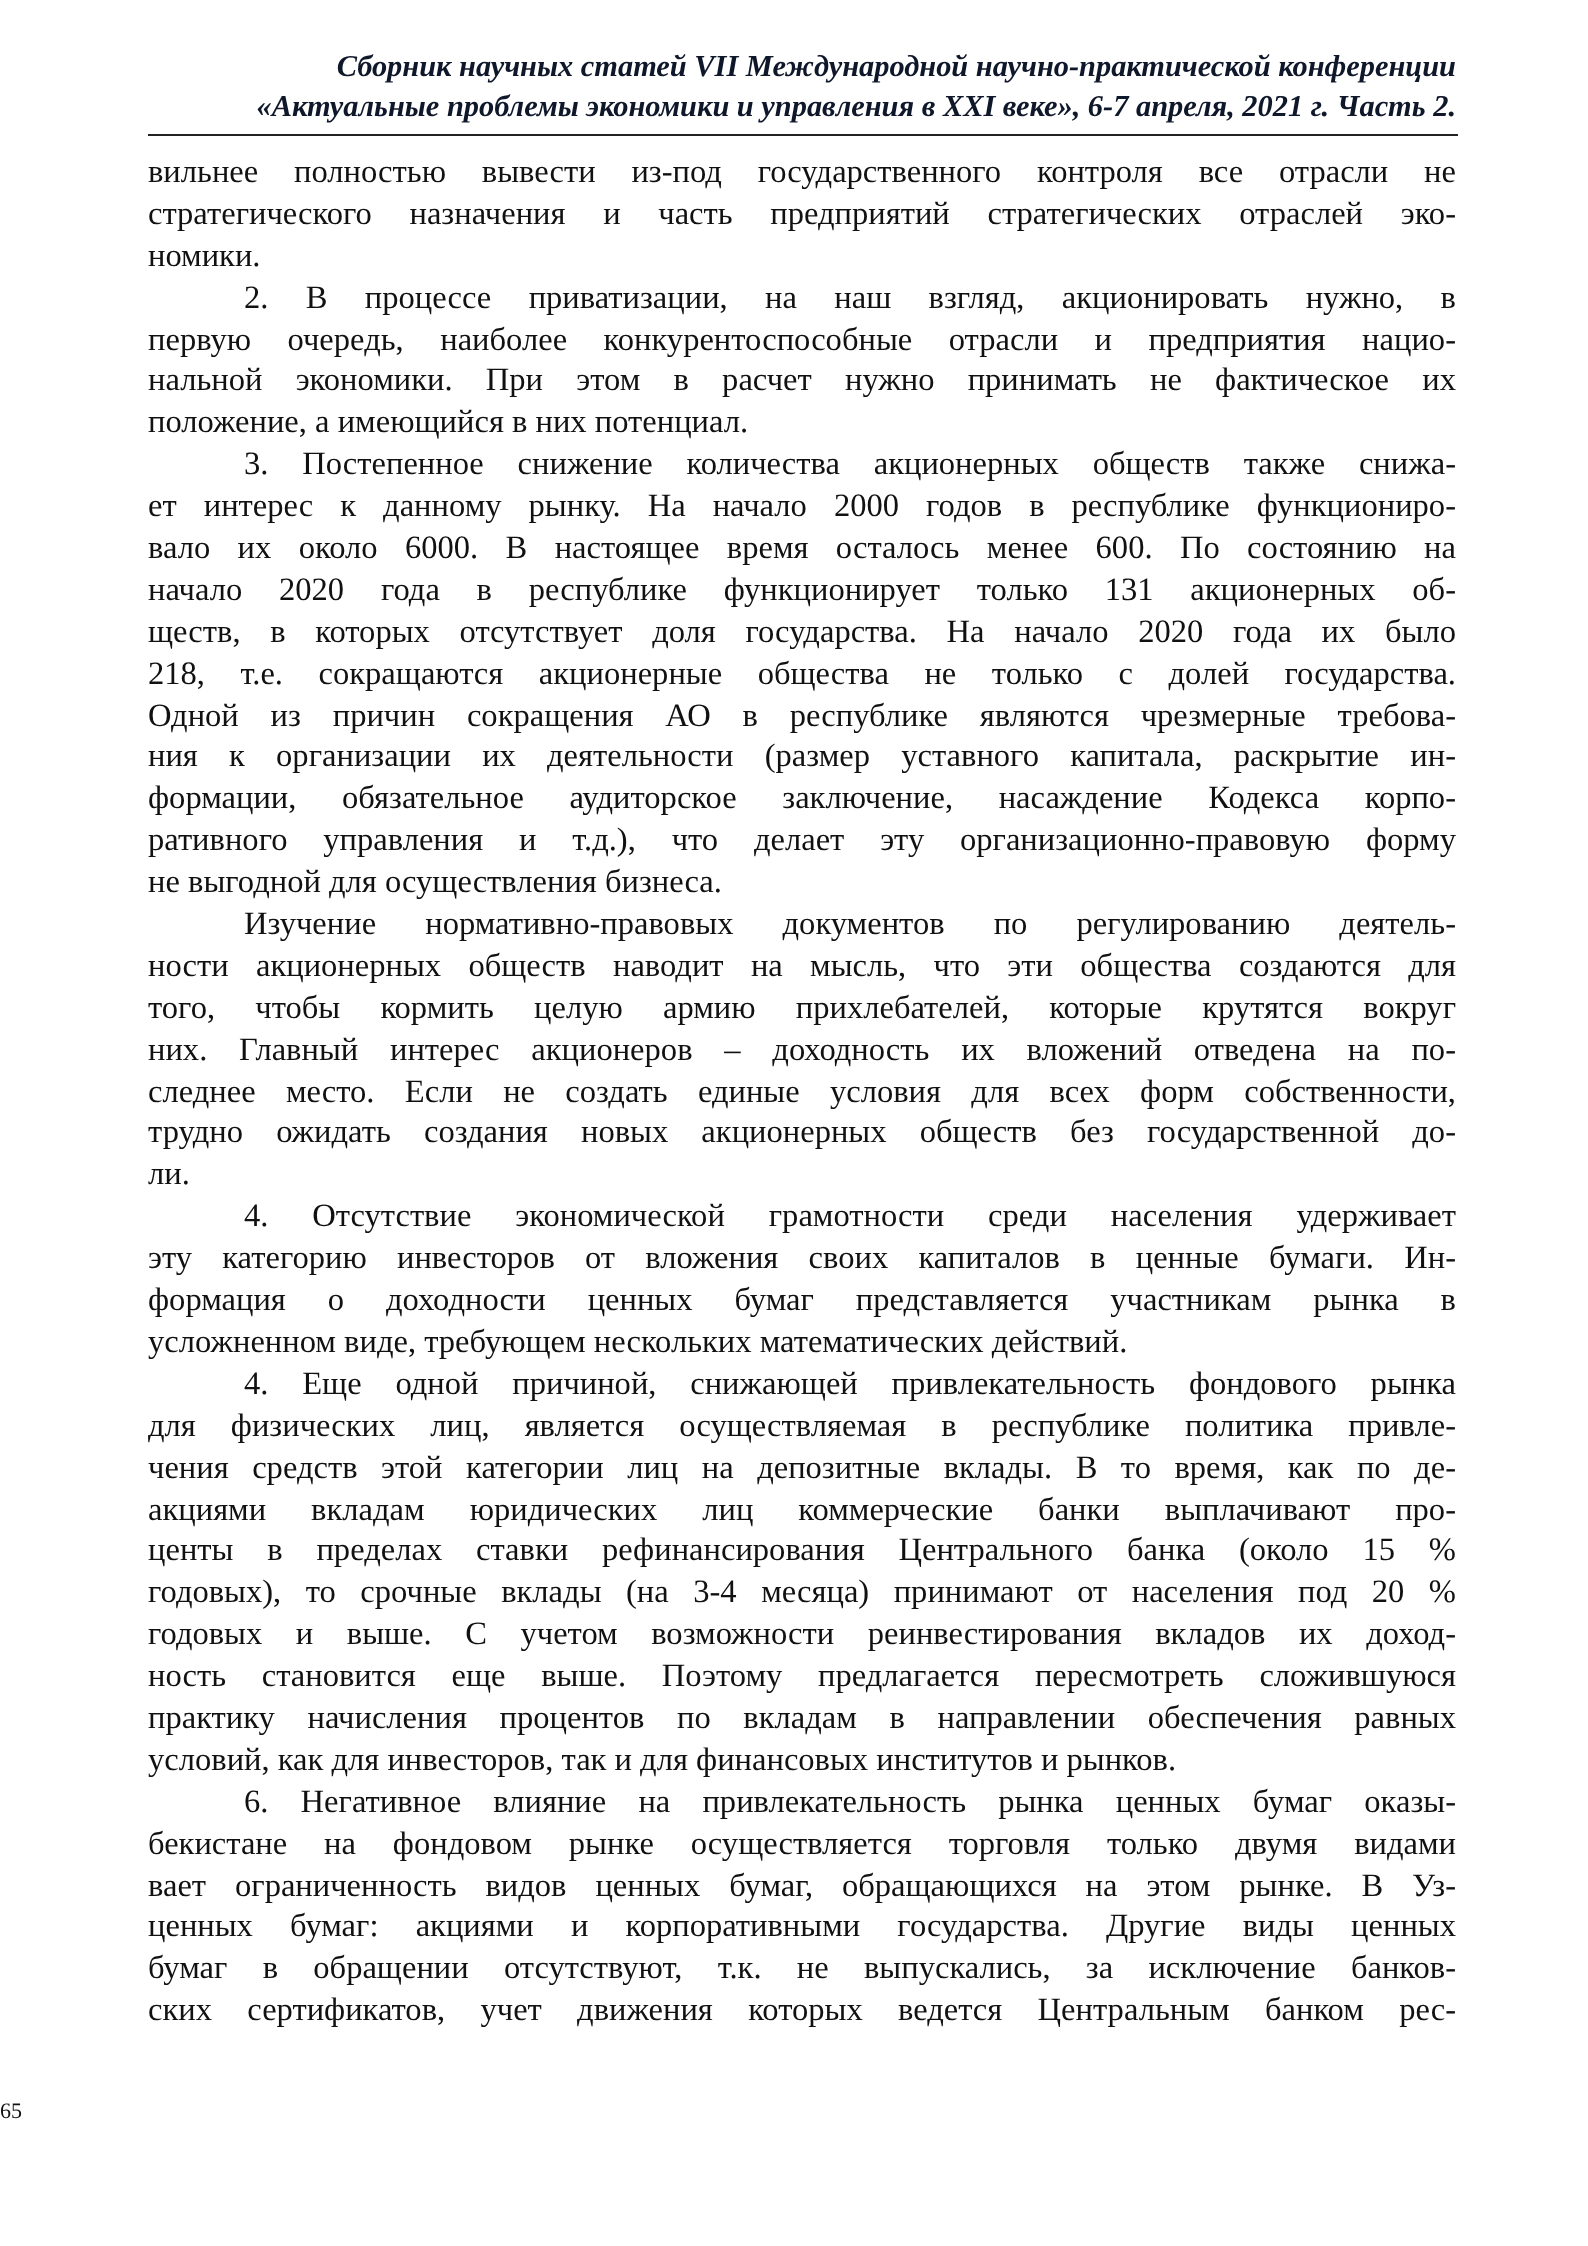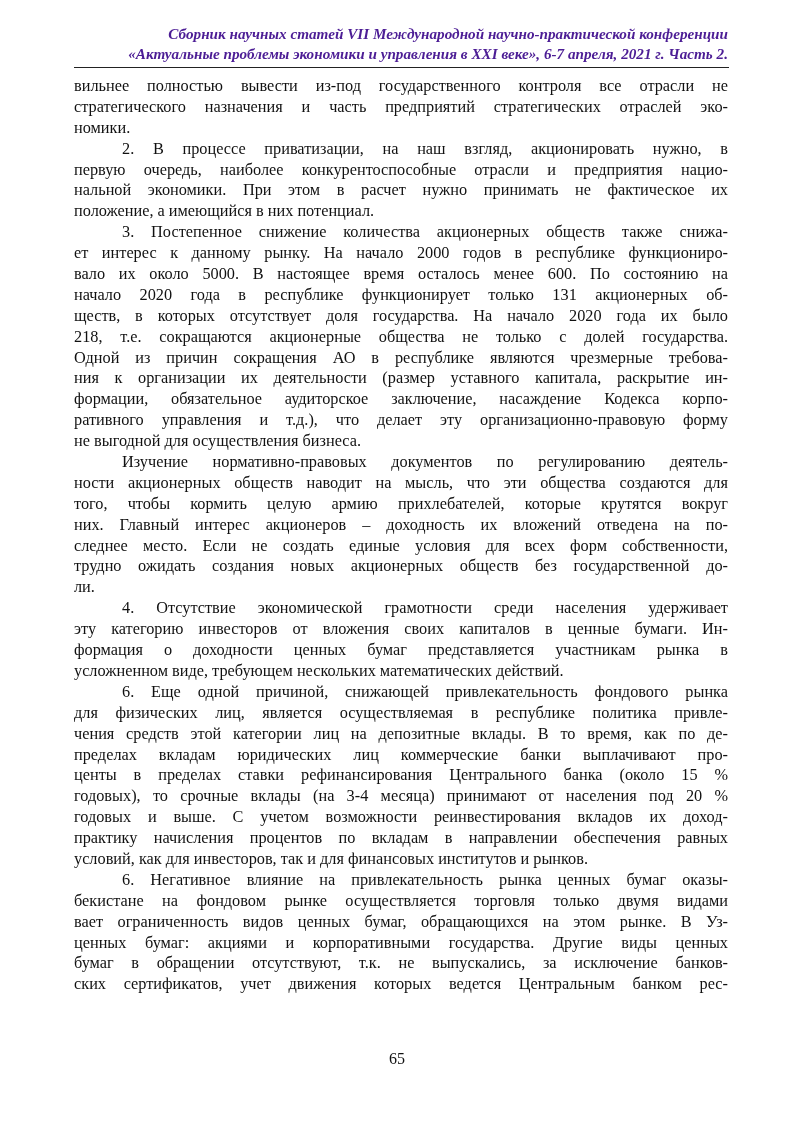--- a/index.html
+++ b/index.html
@@ -1,38 +1,38 @@
 <!DOCTYPE html>
 <html><head>
   <meta charset="utf-8">
   <style>
     html, body { margin: 0; padding: 0; background: #ffffff; }
     body { width: 794px; height: 1123px; position: relative; overflow: hidden; }
     .page { position: absolute; left: 0; top: 0; width: 794px; height: 1123px; background: #fff; color: #111; }
     .header {
       position: absolute; left: 74px; top: 24px; width: 654px;
       font-family: "Liberation Serif", serif; font-style: italic; font-weight: bold;
-      font-size: 15.2px; line-height: 20px; text-align: right; color: #4c1d95;
+      font-size: 15.2px; line-height: 20px; text-align: right; color: #0f172a;
     }
     .header-rule {
       position: absolute; left: 74px; top: 67px; width: 655px; height: 0;
       border-top: 1.3px solid #222;
     }
     .body-text {
       position: absolute; left: 74px; top: 76px; width: 654px;
       font-family: "Liberation Serif", serif; font-size: 16.3px; line-height: 20.9px;
       text-align: justify; color: #111;
       hyphens: manual;
     }
     .line { display: block; text-align: justify; text-align-last: justify; white-space: nowrap; height: 20.9px; }
     .line.last { text-align-last: left; }
     .line.indent { padding-left: 48px; }
     .page-number {
-      position: absolute; left: 0; width: 794px; top: 1050px; text-align: center;
-      font-family: "Liberation Serif", serif; font-size: 16px; color: #111;
+      position: absolute; left: 0; width: 794px; top: 1050px; text-align: left;
+      font-family: "Liberation Serif", serif; font-size: 11px; color: #111;
     }
   </style>
 </head>
 <body>
 
 <div class="page">
   <div class="header">
     <div>Сборник научных статей VII Международной научно-практической конференции</div>
     <div>«Актуальные проблемы экономики и управления в XXI веке», 6-7 апреля, 2021 г. Часть 2.</div>
   </div>
@@ -46,21 +46,21 @@
       </div>
       <div class="paragraph">
         <span class="line indent">2. В процессе приватизации, на наш взгляд, акционировать нужно, в</span>
         <span class="line">первую очередь, наиболее конкурентоспособные отрасли и предприятия нацио-</span>
         <span class="line">нальной экономики. При этом в расчет нужно принимать не фактическое их</span>
         <span class="line last">положение, а имеющийся в них потенциал.</span>
       </div>
       <div class="paragraph">
         <span class="line indent">3. Постепенное снижение количества акционерных обществ также снижа-</span>
         <span class="line">ет интерес к данному рынку. На начало 2000 годов в республике функциониро-</span>
-        <span class="line">вало их около 5000. В настоящее время осталось менее 600. По состоянию на</span>
+        <span class="line">вало их около 6000. В настоящее время осталось менее 600. По состоянию на</span>
         <span class="line">начало 2020 года в республике функционирует только 131 акционерных об-</span>
         <span class="line">ществ, в которых отсутствует доля государства. На начало 2020 года их было</span>
         <span class="line">218, т.е. сокращаются акционерные общества не только с долей государства.</span>
         <span class="line">Одной из причин сокращения АО в республике являются чрезмерные требова-</span>
         <span class="line">ния к организации их деятельности (размер уставного капитала, раскрытие ин-</span>
         <span class="line">формации, обязательное аудиторское заключение, насаждение Кодекса корпо-</span>
         <span class="line">ративного управления и т.д.), что делает эту организационно-правовую форму</span>
         <span class="line last">не выгодной для осуществления бизнеса.</span>
       </div>
       <div class="paragraph">
@@ -72,27 +72,28 @@
         <span class="line">трудно ожидать создания новых акционерных обществ без государственной до-</span>
         <span class="line last">ли.</span>
       </div>
       <div class="paragraph">
         <span class="line indent">4. Отсутствие экономической грамотности среди населения удерживает</span>
         <span class="line">эту категорию инвесторов от вложения своих капиталов в ценные бумаги. Ин-</span>
         <span class="line">формация о доходности ценных бумаг представляется участникам рынка в</span>
         <span class="line last">усложненном виде, требующем нескольких математических действий.</span>
       </div>
       <div class="paragraph">
-        <span class="line indent">6. Еще одной причиной, снижающей привлекательность фондового рынка</span>
+        <span class="line indent">4. Еще одной причиной, снижающей привлекательность фондового рынка</span>
         <span class="line">для физических лиц, является осуществляемая в республике политика привле-</span>
         <span class="line">чения средств этой категории лиц на депозитные вклады. В то время, как по де-</span>
-        <span class="line">пределах вкладам юридических лиц коммерческие банки выплачивают про-</span>
+        <span class="line">акциями вкладам юридических лиц коммерческие банки выплачивают про-</span>
         <span class="line">центы в пределах ставки рефинансирования Центрального банка (около 15 %</span>
         <span class="line">годовых), то срочные вклады (на 3-4 месяца) принимают от населения под 20 %</span>
         <span class="line">годовых и выше. С учетом возможности реинвестирования вкладов их доход-</span>
+        <span class="line">ность становится еще выше. Поэтому предлагается пересмотреть сложившуюся</span>
         <span class="line">практику начисления процентов по вкладам в направлении обеспечения равных</span>
         <span class="line last">условий, как для инвесторов, так и для финансовых институтов и рынков.</span>
       </div>
       <div class="paragraph">
         <span class="line indent">6. Негативное влияние на привлекательность рынка ценных бумаг оказы-</span>
         <span class="line">бекистане на фондовом рынке осуществляется торговля только двумя видами</span>
         <span class="line">вает ограниченность видов ценных бумаг, обращающихся на этом рынке. В Уз-</span>
         <span class="line">ценных бумаг: акциями и корпоративными государства. Другие виды ценных</span>
         <span class="line">бумаг в обращении отсутствуют, т.к. не выпускались, за исключение банков-</span>
         <span class="line">ских сертификатов, учет движения которых ведется Центральным банком рес-</span>

